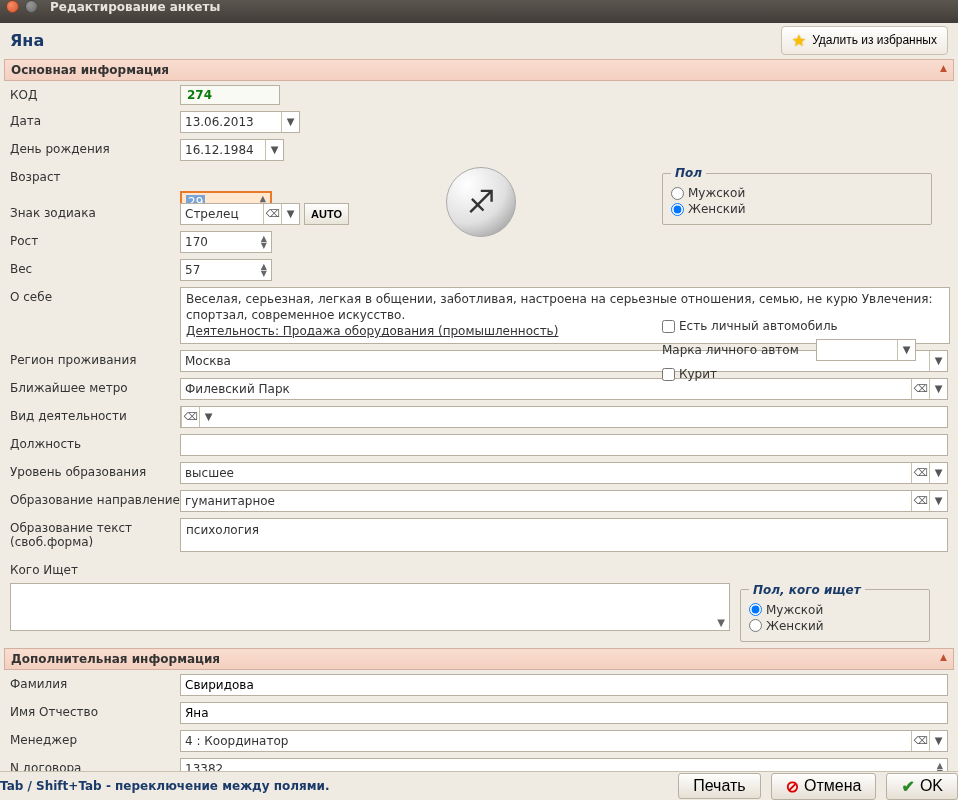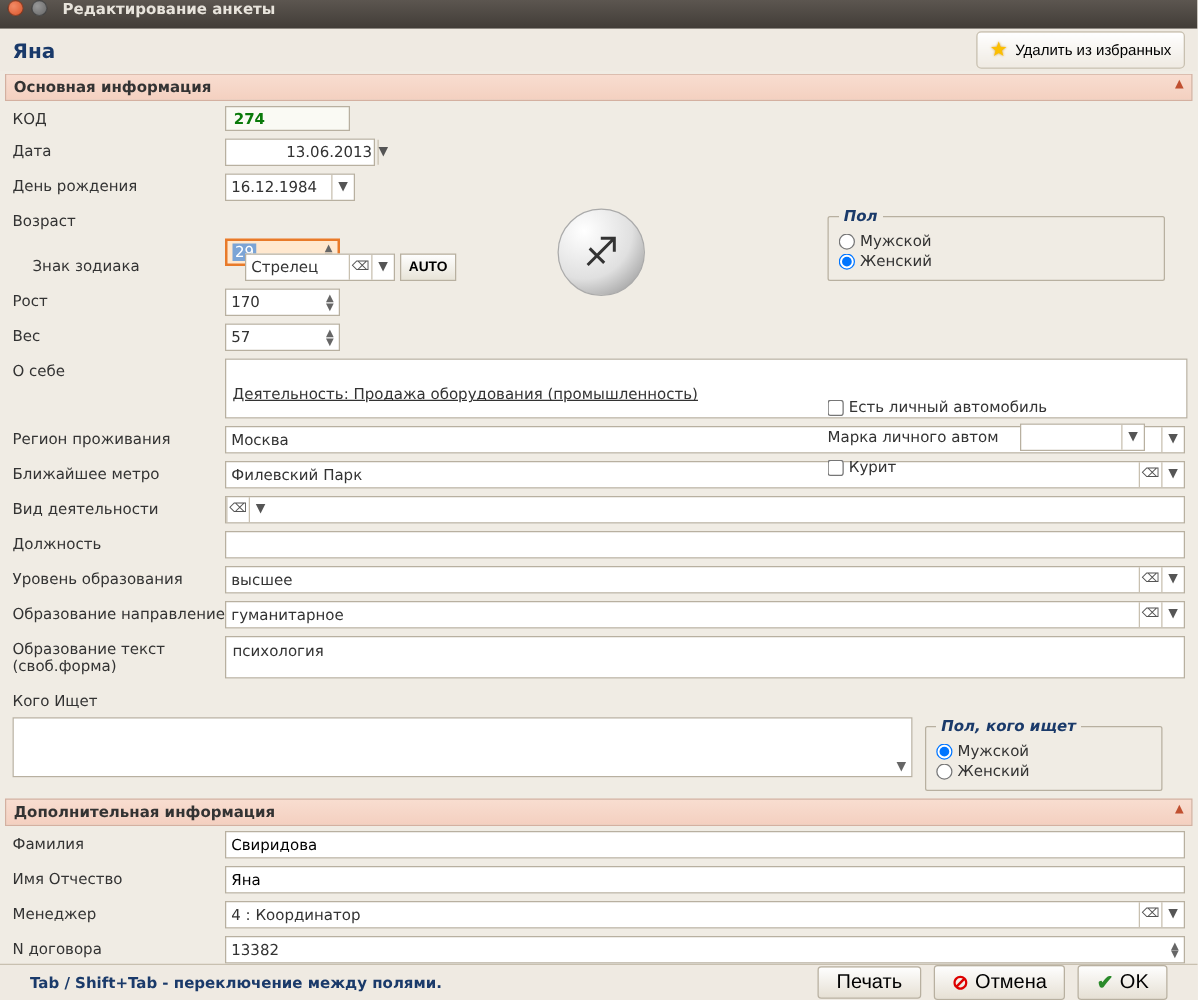--- a/index.html
+++ b/index.html
@@ -179,21 +179,21 @@
   padding: 4px;
   position: relative;
 }
 .search-textarea .arrow { position: absolute; right: 4px; bottom: 2px; font-size: 10px; color: #666; }
 
 .bottom-bar {
   height: 29px;
   border-top: 1px solid #c8c0b0;
   display: flex;
   align-items: center;
-  padding: 0 24px;
+  padding: 0 0;
   gap: 10px;
   background: #efeae2;
 }
 .hint { color: #1a3a6a; font-weight: bold; flex: 1; }
 .btn {
   border: 1px solid #b8b0a0;
   background: linear-gradient(#fefefe, #e6e0d4);
   border-radius: 3px;
   padding: 3px 14px;
   cursor: pointer;
@@ -268,21 +268,21 @@
 
     <div class="row">
       <div class="lbl">КОД</div>
       <div class="ctrl">
           <div class="code-val">274</div>
         </div>
     </div>
     <div class="row">
       <div class="lbl">Дата</div>
       <div class="ctrl">
-        <div class="combo-wrap" style="width:120px;padding-left:44px;">
+        <div class="combo-wrap" style="width:120px;">
           <span class="txt">13.06.2013</span>
             <span class="arrow">▼</span>
         </div>
       </div>
     </div>
     <div class="row">
       <div class="lbl">День рождения</div>
       <div class="ctrl">
         <div class="combo-wrap" style="width:104px;">
           <span class="txt">16.12.1984</span>
@@ -298,21 +298,21 @@
           <span class="spin-btns">
               <span>▲</span>
               <span>▼</span>
             </span>
         </div>
         <div style="margin-left:170px;">
           <div class="zodiac-img">♐</div>
         </div>
       </div>
     </div>
-    <div class="row" style="margin-top:-40px;margin-left:16px;">
+    <div class="row" style="margin-top:-40px;">
       <div class="lbl">Знак зодиака</div>
       <div class="ctrl">
         <div class="combo-wrap" style="width:120px;">
           <span class="txt">Стрелец</span>
           <span class="clear">⌫</span>
           <span class="arrow">▼</span>
         </div>
         <button class="auto-btn">AUTO</button>
       </div>
     </div>
@@ -338,21 +338,21 @@
               <span>▼</span>
             </span>
         </div>
       </div>
     </div>
 
     <div class="row">
       <div class="lbl">О себе</div>
       <div class="ctrl">
         <div class="textarea-box" style="width:770px;">
-          <br>
+          <span>Веселая, серьезная, легкая в общении, заботливая, настроена на серьезные отношения, семью, не курю Увлечения: спортзал, современное искусство.</span><br>
           <span class="sub-line">Деятельность: Продажа оборудования (промышленность)</span>
         </div>
       </div>
     </div>
 
     <div class="row">
       <div class="lbl">Регион проживания</div>
       <div class="ctrl">
         <div class="combo-wrap full-combo">
           <span class="txt">Москва</span>

